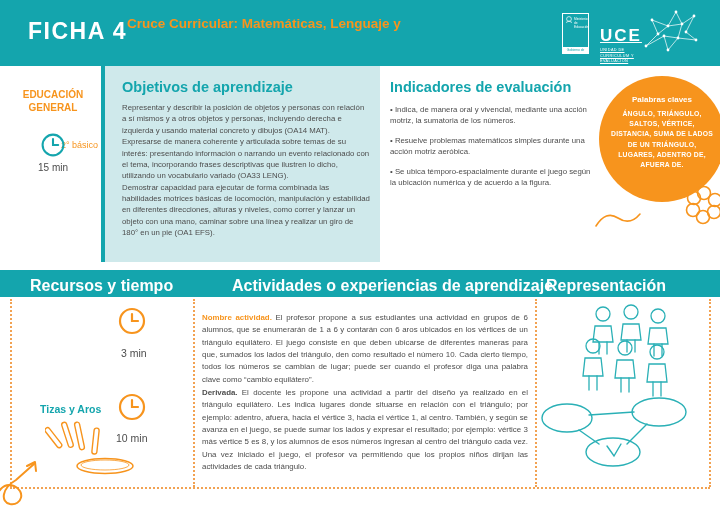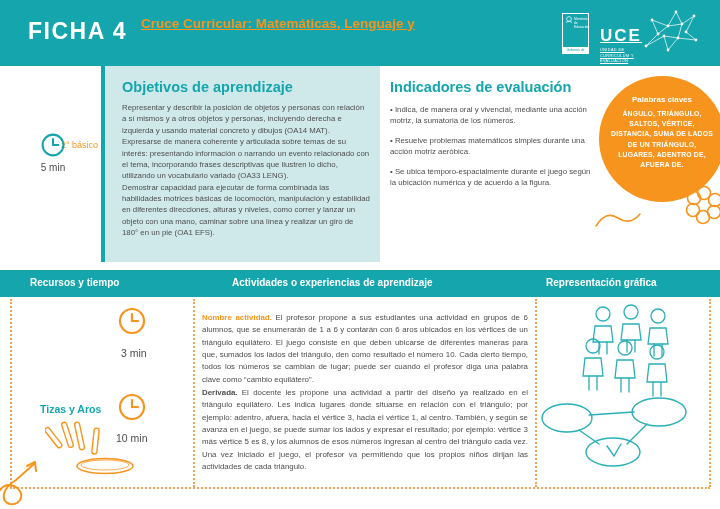--- a/index.html
+++ b/index.html
@@ -6,21 +6,21 @@
   html,body { background:#fff; }
   .page {
     position:relative; width:720px; height:509px; overflow:hidden;
     font-family:"Liberation Sans", sans-serif; background:#ffffff; color:#4d4d4d;
   }
   .abs { position:absolute; }
 
   
   .header { left:0; top:0; width:720px; height:66px; background:#14a5ad; }
   .ficha-label { left:28px; top:18px; font-size:23px; font-weight:bold; color:#ffffff; letter-spacing:1.5px; }
-  .header-title { left:141px; top:14px; width:340px; font-size:13.5px; font-weight:bold; color:#f7941d; line-height:1.45;text-decoration:underline; }
+  .header-title { left:127px; top:14px; width:340px; font-size:13.5px; font-weight:bold; color:#f7941d; line-height:1.45; }
   .ministry-logo { left:562px; top:13px; width:27px; height:41px; border:1px solid #ffffff; }
   .ministry-emblem { left:2px; top:2px; width:8px; height:8px; }
   .ministry-text { left:11px; top:3px; width:14px; font-size:3.2px; color:#ffffff; line-height:1.3; }
   .ministry-strip { left:0; bottom:0; width:100%; height:6px; background:#ffffff; font-size:3.2px; color:#14a5ad; text-align:center; line-height:6px; }
   .uce-block { left:600px; top:26px; color:#ffffff;text-decoration:underline; }
   .uce-label { font-size:17px; font-weight:bold; letter-spacing:2px; }
   .uce-subtitle { margin-top:2px; font-size:3.8px; line-height:1.45; letter-spacing:0.4px; width:48px; }
   .constellation { left:638px; top:6px; }
 
   
@@ -43,21 +43,21 @@
     left:599px; top:76px; width:126px; height:126px; border-radius:50%;
     background:#f7941d; color:#ffffff; text-align:center;
   }
   .keywords-heading { margin-top:19px; font-size:8px; font-weight:bold; }
   .keywords-words { margin:5px 12px 0 12px; font-size:6.8px; font-weight:bold; line-height:1.5; letter-spacing:0.2px; }
   .flower-doodle { left:683px; top:184px; }
   .curl-doodle { left:594px; top:206px; }
 
   
   .band { left:0; top:270px; width:720px; height:27px; background:#14a5ad; }
-  .band-header { top:277px; color:#ffffff; font-weight:bold; font-size:10px; }
+  .band-header { top:277px; color:#ffffff; font-weight:bold; font-size:16px; }
   .band-col1 { left:30px; }
   .band-col2 { left:232px; }
   .band-col3 { left:546px; }
 
   
   .dot-v { width:0; border-left:2px dotted #f2a252; }
   .dot-h { height:0; border-top:2px dotted #f2a252; }
 
   
   .res-label { color:#14a5ad; font-weight:bold; font-size:10.5px; line-height:1.35; }
@@ -120,26 +120,27 @@
         <circle cx="56" cy="10" r="1.4"></circle>
           <circle cx="48" cy="26" r="1.4"></circle>
           <circle cx="58" cy="34" r="1.4"></circle>
         <circle cx="40" cy="32" r="1.4"></circle>
           <circle cx="30" cy="44" r="1.4"></circle>
           <circle cx="26" cy="30" r="1.4"></circle>
       </g>
     </svg>
   </div>
 
+  <div class="abs sidebar-category">EDUCACIÓN GENERAL</div>
   <div class="abs sidebar-grade">2° básico</div>
   <svg class="abs sidebar-clock" width="26" height="26" viewBox="0 0 30 30">
     <circle cx="15" cy="15" r="12" fill="none" stroke="#14a5ad" stroke-width="2.4"></circle>
     <path d="M15 8 V15 H21" fill="none" stroke="#14a5ad" stroke-width="2.4" stroke-linecap="round"></path>
   </svg>
-  <div class="abs sidebar-duration">5 min</div>
+  <div class="abs sidebar-duration">15 min</div>
 
   <div class="abs teal-divider"></div>
   <div class="abs objectives-panel"></div>
   <div class="abs section-heading objectives-heading">Objetivos de aprendizaje</div>
   <div class="abs objectives-body">
     <div>Representar y describir la posición de objetos y personas con relación a sí mismos y a otros objetos y personas, incluyendo derecha e izquierda y usando material concreto y dibujos (OA14 MAT).</div>
     <div>Expresarse de manera coherente y articulada sobre temas de su interés: presentando información o narrando un evento relacionado con el tema, incorporando frases descriptivas que ilustren lo dicho, utilizando un vocabulario variado (OA33 LENG).</div>
     <div>Demostrar capacidad para ejecutar de forma combinada las habilidades motrices básicas de locomoción, manipulación y estabilidad en diferentes direcciones, alturas y niveles, como correr y lanzar un objeto con una mano, caminar sobre una línea y realizar un giro de 180° en un pie (OA1 EFS).</div>
   </div>
 

